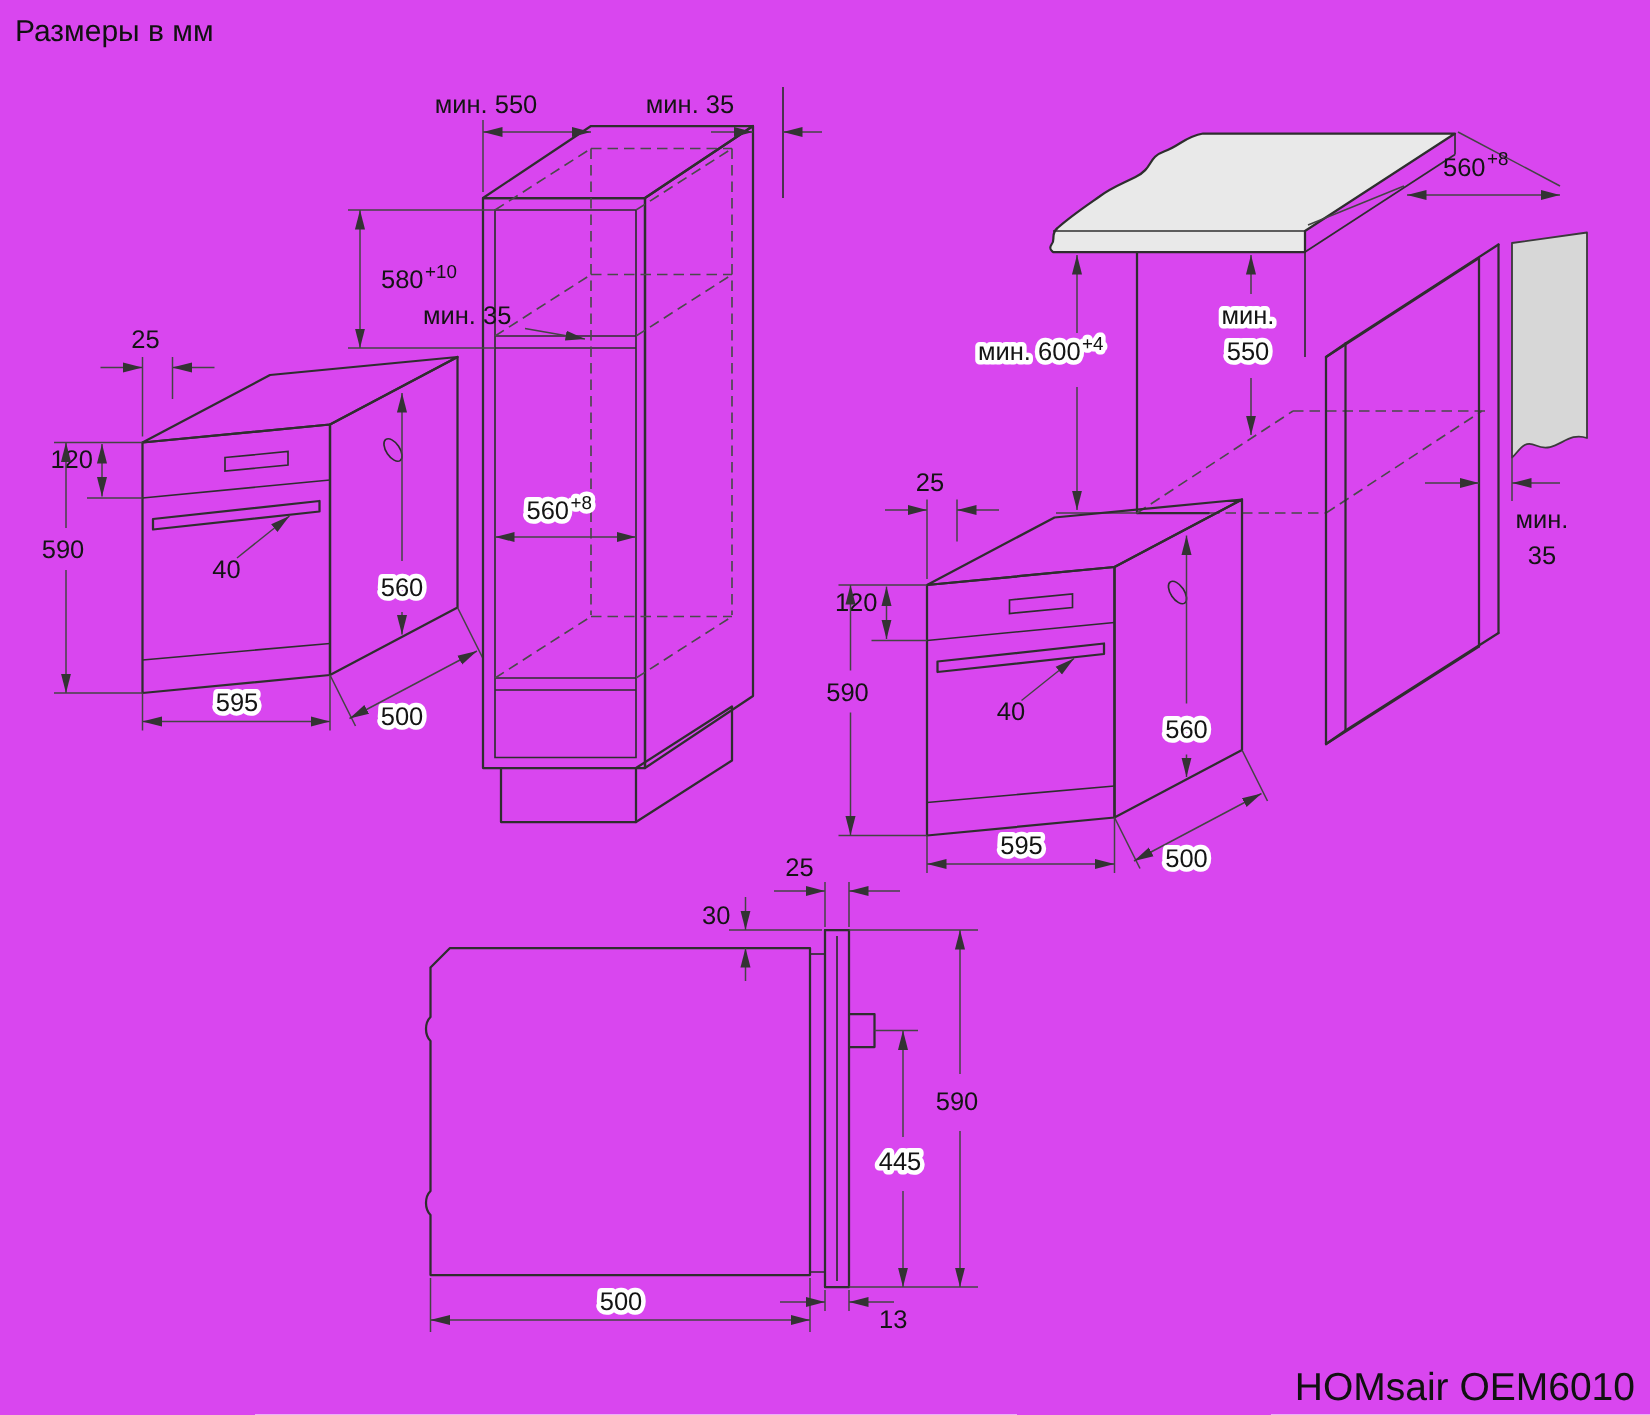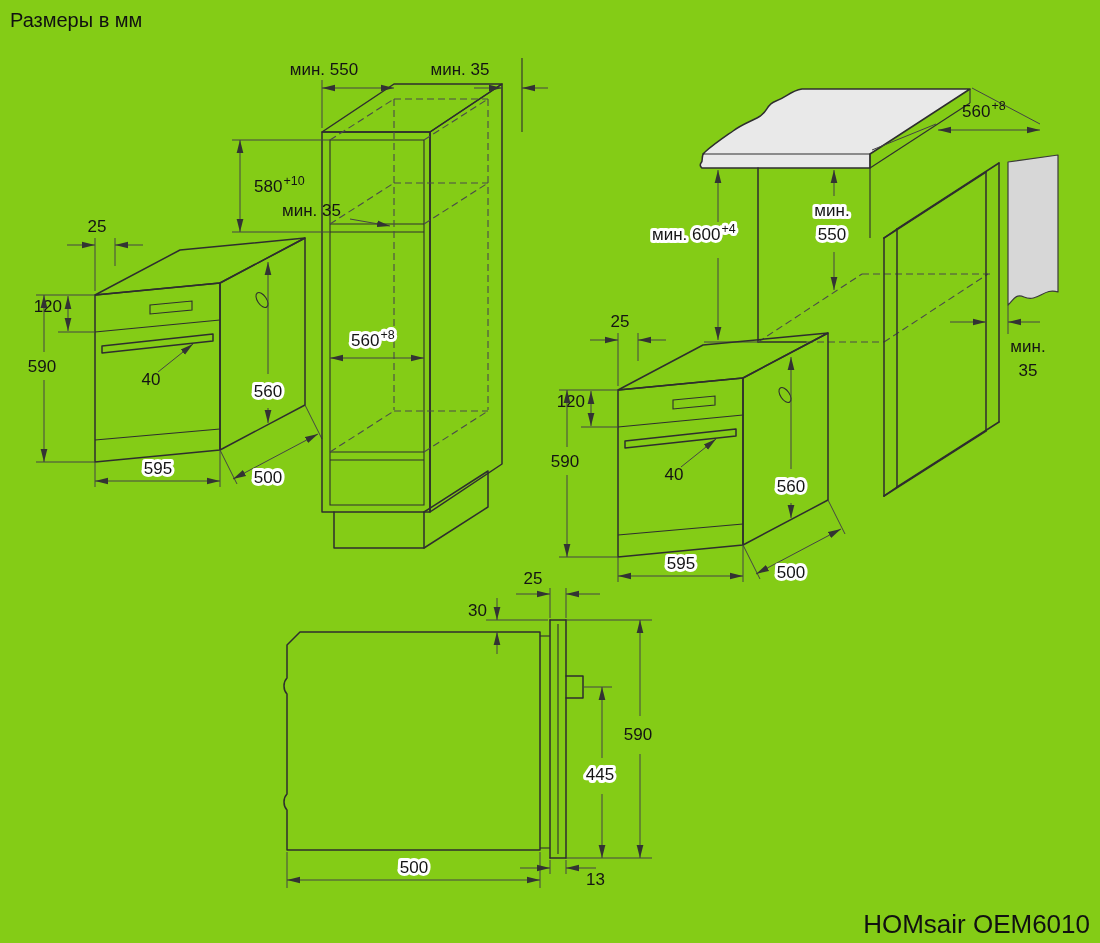--- a/index.html
+++ b/index.html
@@ -1,16 +1,16 @@
 <!DOCTYPE html>
 <html><head>
 <meta charset="utf-8">
 <style>
   html,body{margin:0;padding:0;background:#ffffff;}
-  .page{position:relative;width:1100px;height:943px;background:#84cc16;overflow:hidden;
+  .page{position:relative;width:1100px;height:943px;background:#d946ef;overflow:hidden;
         font-family:"Liberation Sans","DejaVu Sans",sans-serif;}
   svg{display:block;}
   .obj{stroke:#2e2e2e;stroke-width:1.5;fill:none;stroke-linejoin:round;stroke-linecap:round;}
   .thin{stroke:#2e2e2e;stroke-width:1.1;fill:none;}
   .dim{stroke:#444444;stroke-width:1;fill:none;}
   .dsh{stroke:#4a4a4a;stroke-width:1.1;fill:none;stroke-dasharray:7 4;}
   .t{font-family:"Liberation Sans","DejaVu Sans",sans-serif;font-size:17px;fill:#141414;}
   .sup{font-size:12.5px;}
   .halo{paint-order:stroke fill;stroke:#ffffff;stroke-width:6px;stroke-linejoin:round;}
   .title{font-size:20px;fill:#111111;}

